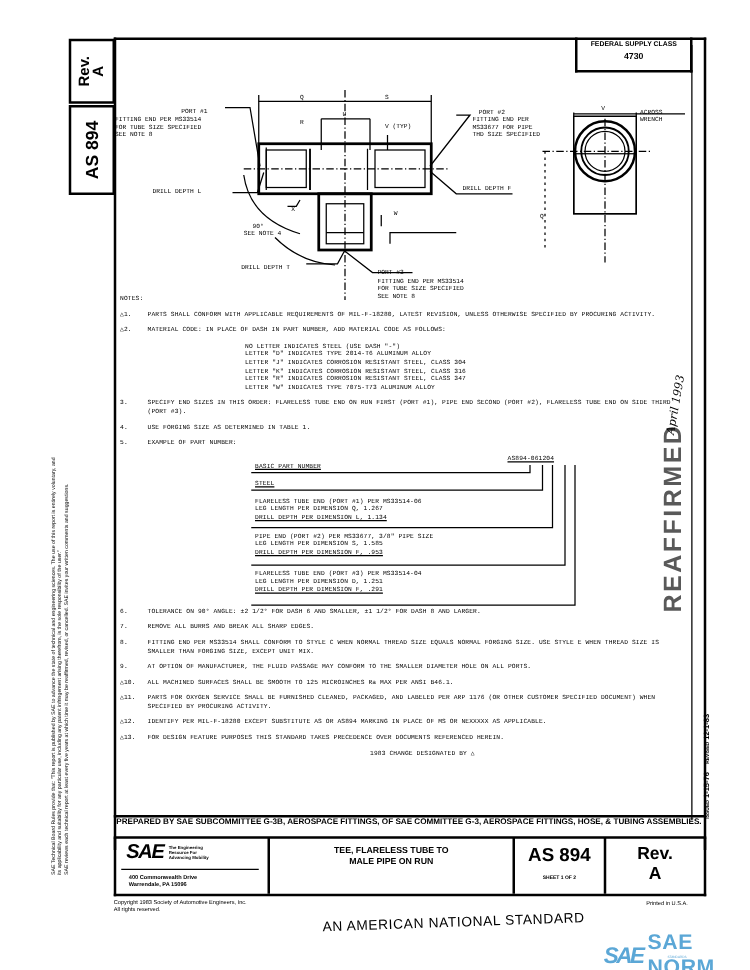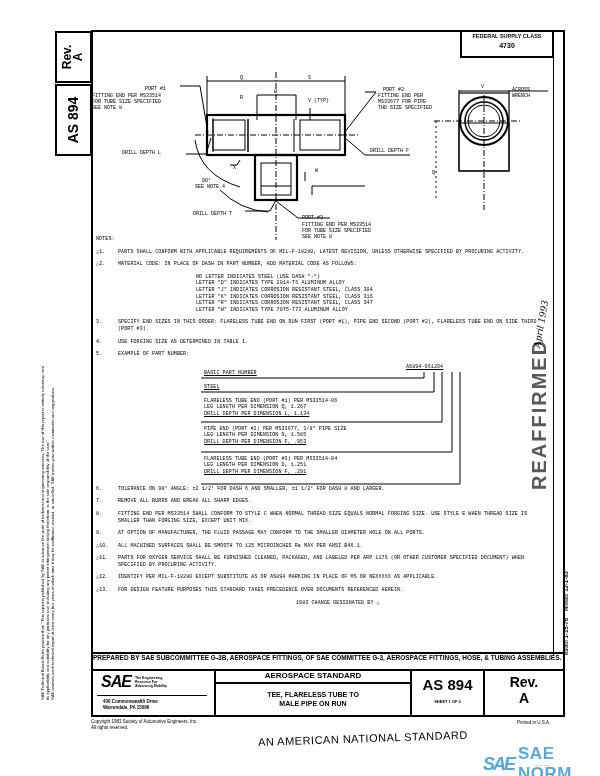--- a/index.html
+++ b/index.html
@@ -269,21 +269,20 @@
         <div>Advancing Mobility</div>
       </div>
     </div>
     <div style="position:absolute;left:4px;top:25px;width:110px;border-top:1px solid #000;"></div>
     <div style="position:absolute;left:10px;top:29px;font-size:4.5px;font-weight:bold;line-height:5.5px;">
       <div>400 Commonwealth Drive</div>
       <div>Warrendale, PA 15096</div>
     </div>
   </div>
   <div class="tb-mid">
-    <div style="height:12px;border-bottom:2px solid #000;text-align:center;font-size:8px;font-weight:bold;line-height:12px;">AEROSPACE STANDARD</div>
     <div style="text-align:center;font-size:7px;font-weight:bold;line-height:9px;padding-top:6px;">
       <div>TEE, FLARELESS TUBE TO</div>
       <div>MALE PIPE ON RUN</div>
     </div>
   </div>
   <div class="tb-as">
     <div style="font-size:15px;font-weight:bold;padding-top:6px;">AS 894</div>
     <div style="font-size:4px;font-weight:bold;margin-top:6px;">SHEET 1 OF 2</div>
   </div>
   <div class="tb-rev">

